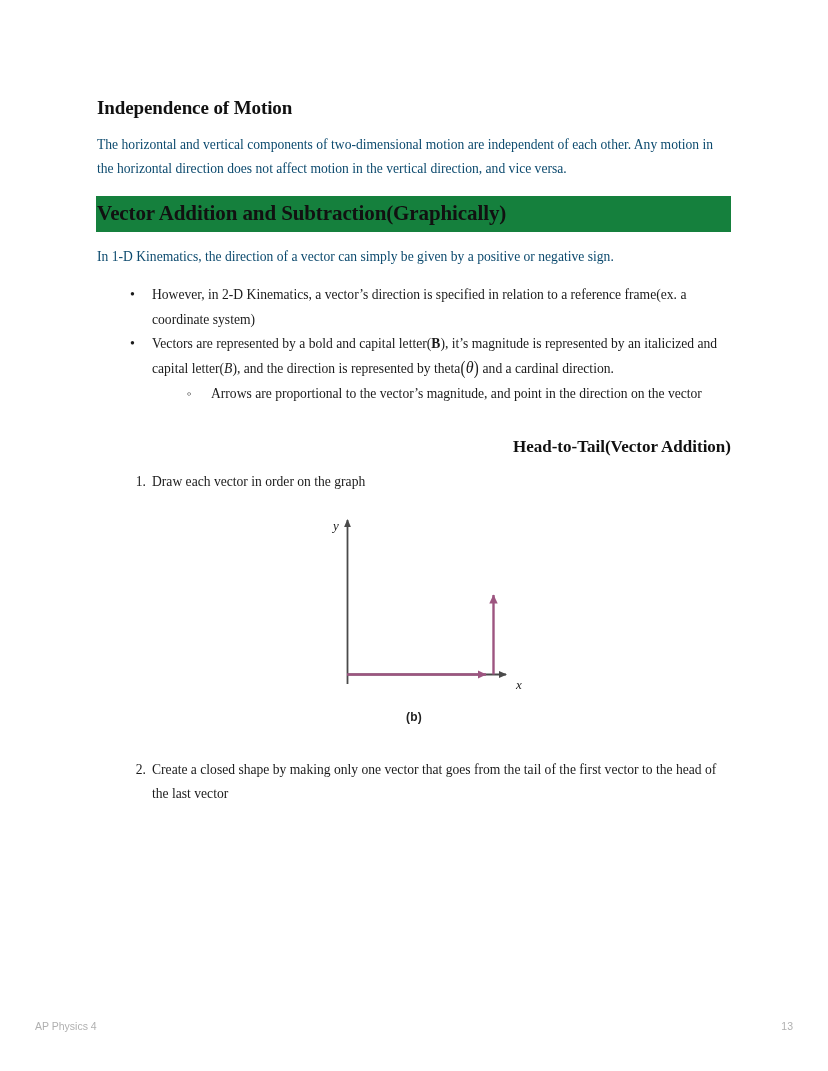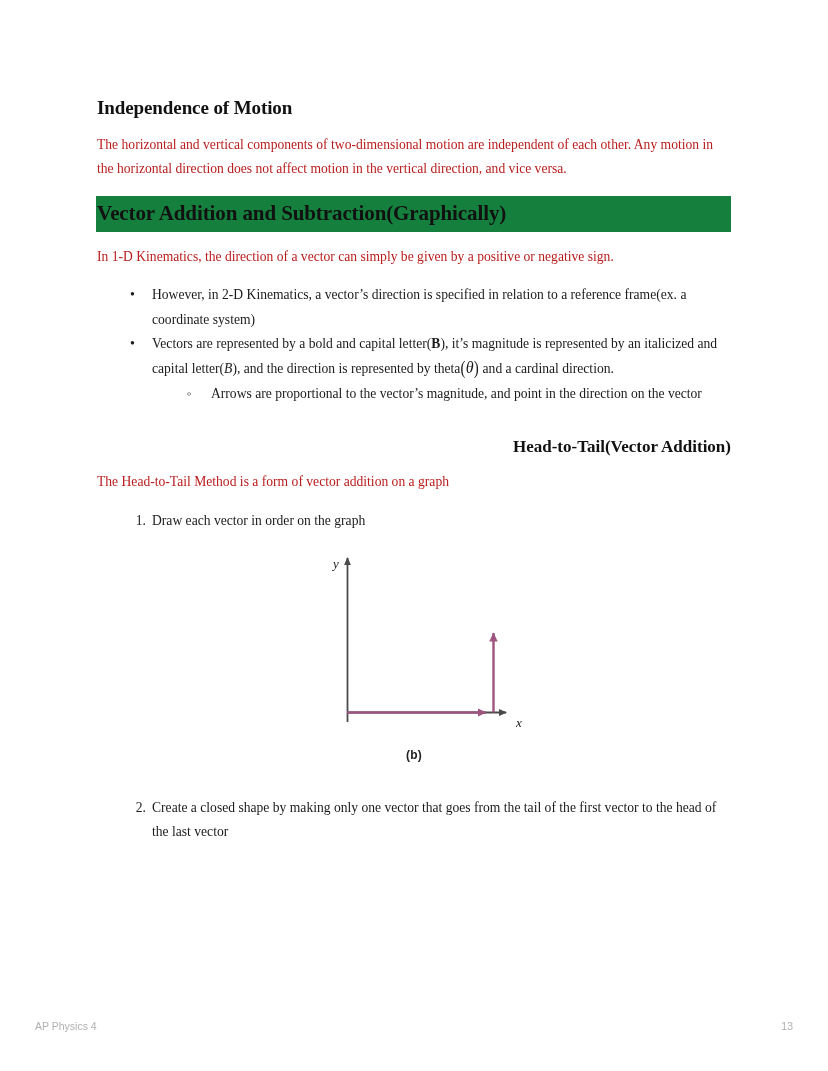--- a/index.html
+++ b/index.html
@@ -57,21 +57,21 @@
     margin: 0 0 12px 0;
     color: #111111;
   }
 
   
   p.body {
     font-size: 13.6px;
     line-height: 24.4px;
     margin: 0 0 14px 0;
     text-align: left;
-    color: #b91c1c;
+    color: #0c4a6e;
   }
 
   
   ul.lvl1, ol.lvl1 {
     margin: 0 0 6px 0;
     padding: 0 0 0 29px;
     list-style: none;
   }
   ul.lvl1 > li, ol.lvl1 > li {
     font-size: 13.6px;
@@ -205,21 +205,20 @@
         <ul class="lvl2">
           <li>
             <span>Arrows are proportional to the vector’s magnitude, and point in the direction on the vector</span>
           </li>
         </ul>
       </li>
     </ul>
 
     <h3 class="sub-h" style="margin-top:30px;text-align:right;">Head-to-Tail(Vector Addition)</h3>
 
-    <p class="body">The Head-to-Tail Method is a form of vector addition on a graph</p>
 
     <ol class="lvl1">
       <li>
         <span>Draw each vector in order on the graph</span>
       </li>
     </ol>
 
     <div class="figure">
       <svg width="634" height="205" viewBox="0 0 634 205">
         <defs>

